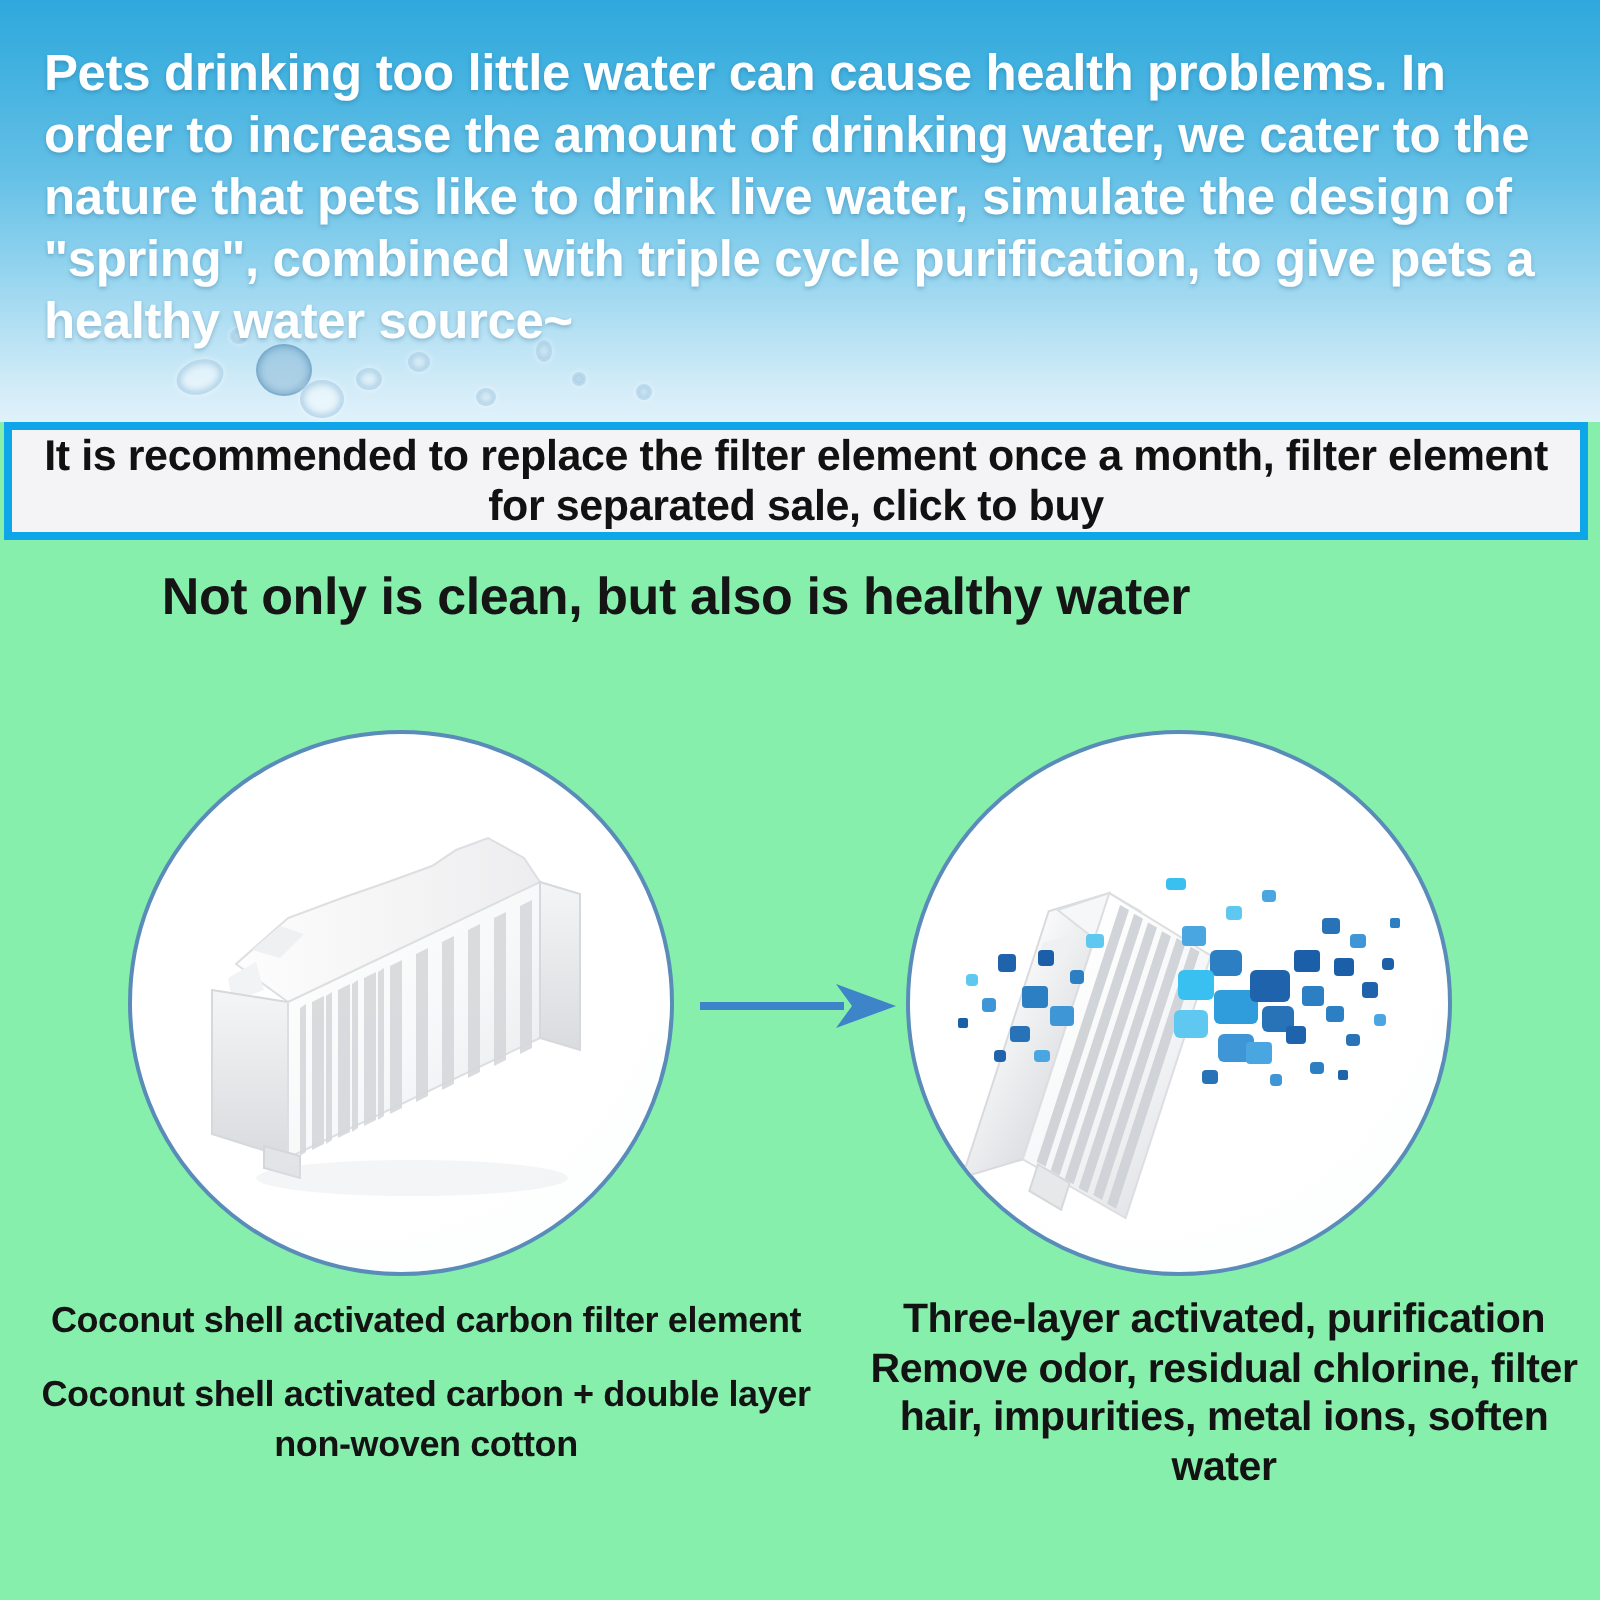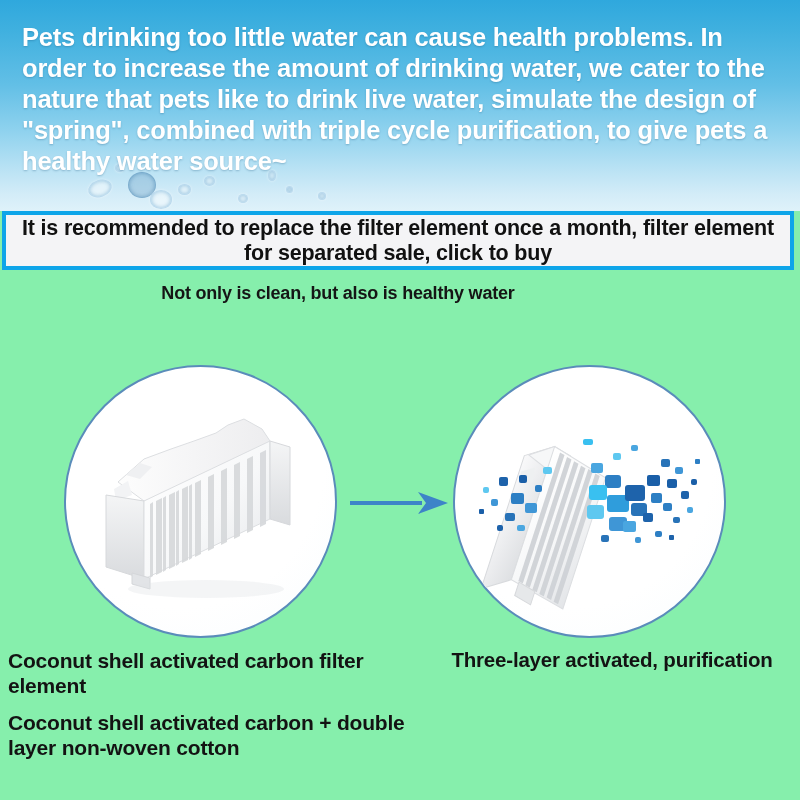--- a/index.html
+++ b/index.html
@@ -90,21 +90,21 @@
   }
 
   
   .subtitle {
     position: absolute;
     left: 0;
     top: 283px;
     width: 676px;
     text-align: center;
     color: #151515;
-    font-size: 18px;
+    font-size: 26px;
     font-weight: bold;
     letter-spacing: -0.2px;
   }
 
   
   .circle {
     position: absolute;
     top: 365px;
     width: 273px;
     height: 273px;
@@ -136,21 +136,22 @@
   .caption-col {
     position: absolute;
     color: #131313;
     font-weight: bold;
     letter-spacing: -0.2px;
   }
   .caption-col.left {
     left: 8px;
     top: 648px;
     width: 410px;
-    font-size: 21px;
+    text-align: center;
+    font-size: 18px;
     line-height: 25px;
   }
   .caption-col.right {
     left: 432px;
     top: 648px;
     width: 360px;
     text-align: center;
     font-size: 20.5px;
     line-height: 24.5px;
   }
@@ -328,15 +329,16 @@
   </div>
 
   <div class="caption-col left">
     <span class="cap-line">Coconut shell activated carbon filter element</span>
     <div class="cap-gap"></div>
     <span class="cap-line">Coconut shell activated carbon + double layer non-woven cotton</span>
   </div>
 
   <div class="caption-col right">
     <span class="cap-line">Three-layer activated, purification</span>
+    <span class="cap-line">Remove odor, residual chlorine, filter hair, impurities, metal ions, soften water</span>
   </div>
 
 </div>
 
 </body></html>

